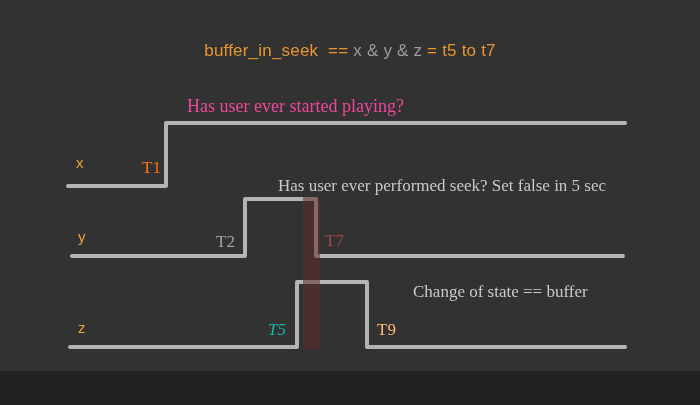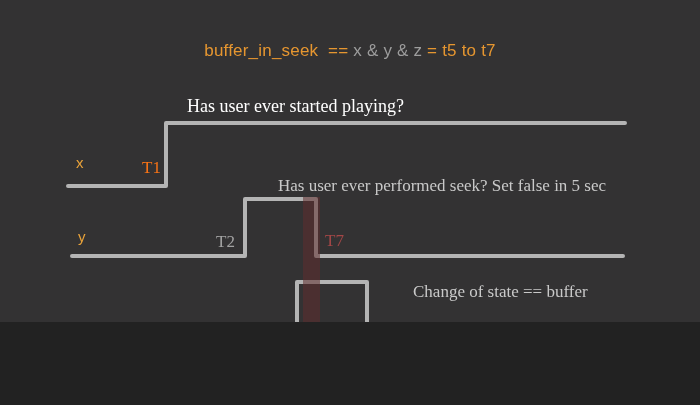--- a/index.html
+++ b/index.html
@@ -1,17 +1,17 @@
 <!DOCTYPE html>
 <html><head>
 <meta charset="utf-8">
 <style>
   html,body{margin:0;padding:0;background:#222;}
   #stage{
-    position:relative;width:700px;height:322px;overflow:hidden;
+    position:relative;width:700px;height:371px;overflow:hidden;
     font-family:"Liberation Sans",sans-serif;
   }
   #title{
     position:absolute;left:0;top:41px;width:700px;text-align:center;
     font-size:17px;letter-spacing:.2px;white-space:pre;font-weight:500;
   }
   #wave-svg{position:absolute;left:0;top:0;}
   .sig-label{position:absolute;font-size:15px;font-weight:500;line-height:1;}
   .t-label{
     position:absolute;font-family:"Liberation Serif",serif;
@@ -29,21 +29,21 @@
   <div id="title"><span style="color: rgb(230, 150, 48);">buffer_in_seek  == </span><span style="color: rgb(157, 157, 157);">x &amp; y &amp; z </span><span style="color: rgb(230, 150, 48);">= t5 to t7</span></div>
   <svg id="wave-svg" width="700" height="405">
       <polyline points="68,186 166,186 166,123 625,123" fill="none" stroke="#b4b4b4" stroke-width="4" stroke-linejoin="round" stroke-linecap="round"></polyline>
       <polyline points="72,256 245,256 245,199 316,199 316,256 623,256" fill="none" stroke="#b4b4b4" stroke-width="4" stroke-linejoin="round" stroke-linecap="round"></polyline>
       <polyline points="70,347 297,347 297,282 367,282 367,347 625,347" fill="none" stroke="#b4b4b4" stroke-width="4" stroke-linejoin="round" stroke-linecap="round"></polyline>
       <rect x="303" y="197" width="17" height="152" fill="rgba(95,45,45,0.55)"></rect>
     </svg>
   <div id="labels">
       <div class="sig-label" style="left: 76px; top: 155px; color: rgb(232, 162, 58);">x</div>
       <div class="t-label" style="left: 142px; top: 159px; color: #f97316;">T1</div>
-      <div class="annot" style="left: 187px; top: 97px; color: #ffffff; font-size: 18px;">Has user ever started playing?</div>
+      <div class="annot" style="left: 187px; top: 97px; color: #ec4899; font-size: 18px;">Has user ever started playing?</div>
       <div class="sig-label" style="left: 78px; top: 229px; color: rgb(232, 162, 58);">y</div>
       <div class="t-label" style="left: 216px; top: 233px; color: #a3a3a3;">T2</div>
       <div class="t-label" style="left: 325px; top: 232px; color: rgb(163, 71, 71);">T7</div>
       <div class="annot" style="left: 278px; top: 177px; color: rgb(201, 201, 201); font-size: 17px;">Has user ever performed seek? Set false in 5 sec</div>
       <div class="sig-label" style="left: 78px; top: 320px; color: rgb(232, 162, 58);">z</div>
       <div class="t-label" style="left: 268px; top: 321px; color: #14b8a6; font-style: italic;">T5</div>
       <div class="t-label" style="left: 377px; top: 321px; color: #fdba74;">T9</div>
       <div class="annot" style="left: 377px; top: 283px; color: rgb(201, 201, 201); font-size: 17px; margin-left: 36px;">Change of state == buffer</div>
     </div>
 </div>

